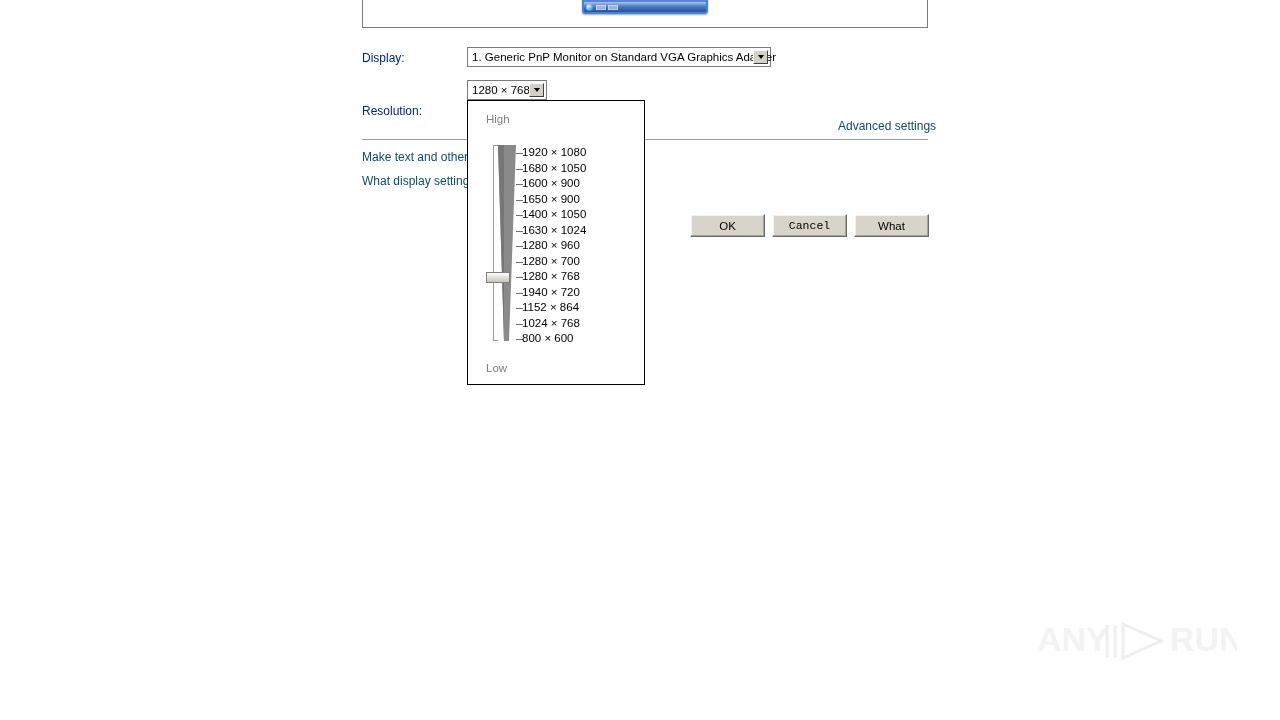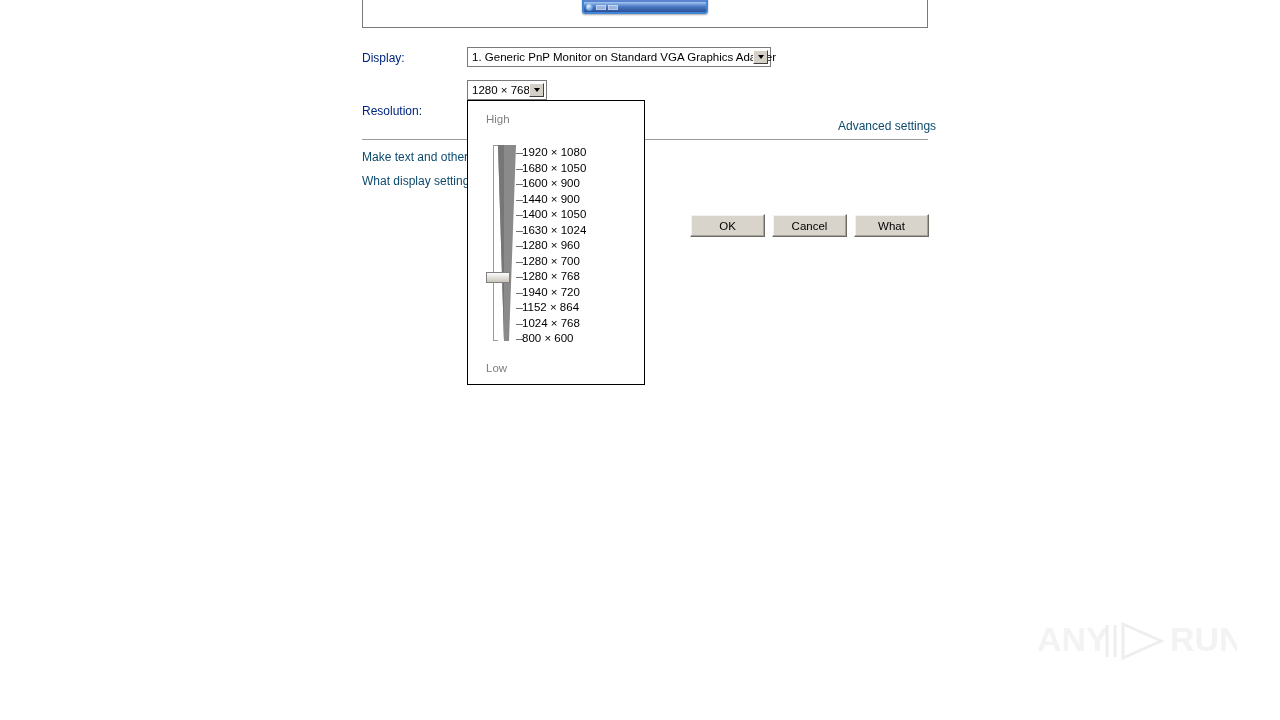--- a/index.html
+++ b/index.html
@@ -240,21 +240,21 @@
     box-sizing: border-box;
     font-family: "Liberation Sans", sans-serif;
     font-size: 11.5px;
     color: #000;
     display: flex;
     align-items: center;
     justify-content: center;
     cursor: default;
   }
   #btn-ok     { left: 690px; top: 214px; text-align: right; }
-  #btn-cancel { left: 772px; top: 214px; }
+  #btn-cancel { left: 772px; top: 214px; font-family: Liberation Mono, monospace; }
   #btn-apply  { left: 854px; top: 214px; }
 
   
   #watermark {
     position: absolute;
     left: 1037px;
     top: 617px;
     width: 200px;
     height: 48px;
     pointer-events: none;
@@ -318,21 +318,21 @@
       <div class="tickmark" style="top: 222.5px;"></div>
       <div class="tickmark" style="top: 238px;"></div>
     </div>
 
   <div id="slider-thumb" style="top: 171px;"></div>
 
   <div id="res-list">
       <div class="res-item">1920 × 1080</div>
       <div class="res-item">1680 × 1050</div>
       <div class="res-item">1600 × 900</div>
-      <div class="res-item">1440 × 900</div>
+      <div class="res-item">1650 × 900</div>
       <div class="res-item">1400 × 1050</div>
       <div class="res-item">1630 × 1024</div>
       <div class="res-item">1280 × 960</div>
       <div class="res-item">1280 × 700</div>
       <div class="res-item">1280 × 768</div>
       <div class="res-item">1940 × 720</div>
       <div class="res-item">1152 × 864</div>
       <div class="res-item">1024 × 768</div>
       <div class="res-item">800 × 600</div>
     </div>

